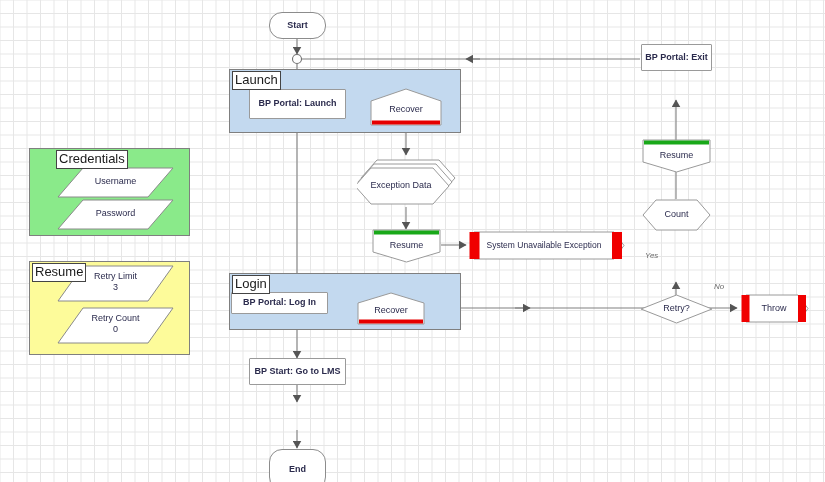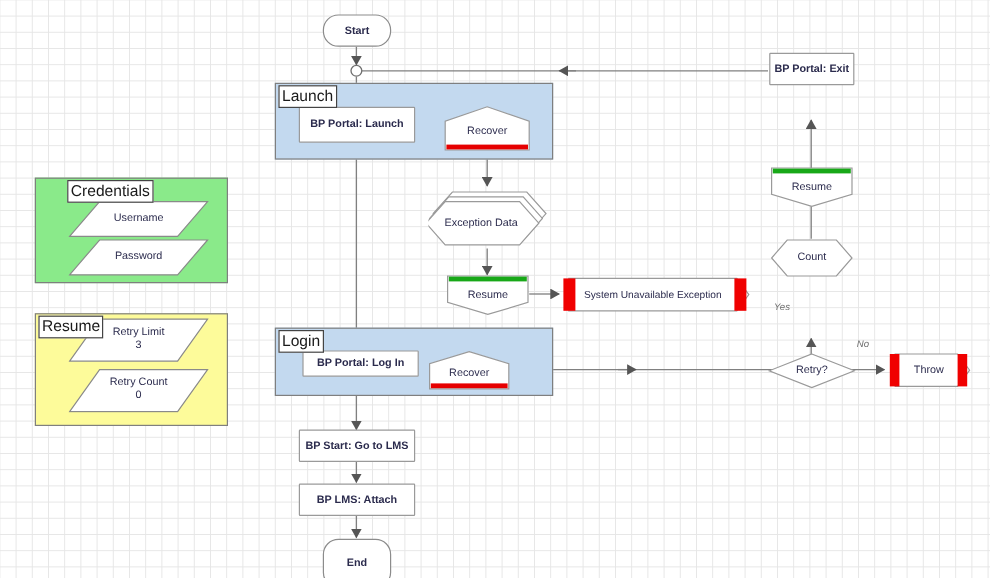--- a/index.html
+++ b/index.html
@@ -177,31 +177,28 @@
   </div>
 
   <div class="node stadium" style="left:269px; top:449px; width:57px; height:41px;">
     <span>End</span>
   </div>
 
   <div class="node box" style="left:249px; top:89px; width:97px; height:30px;">
     <span>BP Portal: Launch</span>
   </div>
 
-  <div class="node box" style="left:252px; top:292px; width:97px; height:22px;">
+  <div class="node box" style="left:231px; top:292px; width:97px; height:22px;">
     <span>BP Portal: Log In</span>
   </div>
 
   <div class="node box" style="left:249px; top:358px; width:97px; height:27px;">
     <span>BP Start: Go to LMS</span>
   </div>
 
-  <div class="node box" style="left:249px; top:403px; width:97px; height:27px;">
-    <span>BP LMS: Attach</span>
-  </div>
 
   <div class="node box" style="left:641px; top:44px; width:71px; height:27px;">
     <span>BP Portal: Exit</span>
   </div>
 
   <div class="shape-wrap" style="left:370px; top:88px;">
     <svg width="72" height="38" viewBox="0 0 72 38">
       <path d="M1,37 L1,13 L36,1 L71,13 L71,37 Z" fill="#ffffff" stroke="#9a9a9a" stroke-width="1"></path>
       <rect x="2" y="32.5" width="68" height="4" fill="#e60000"></rect>
     </svg>

